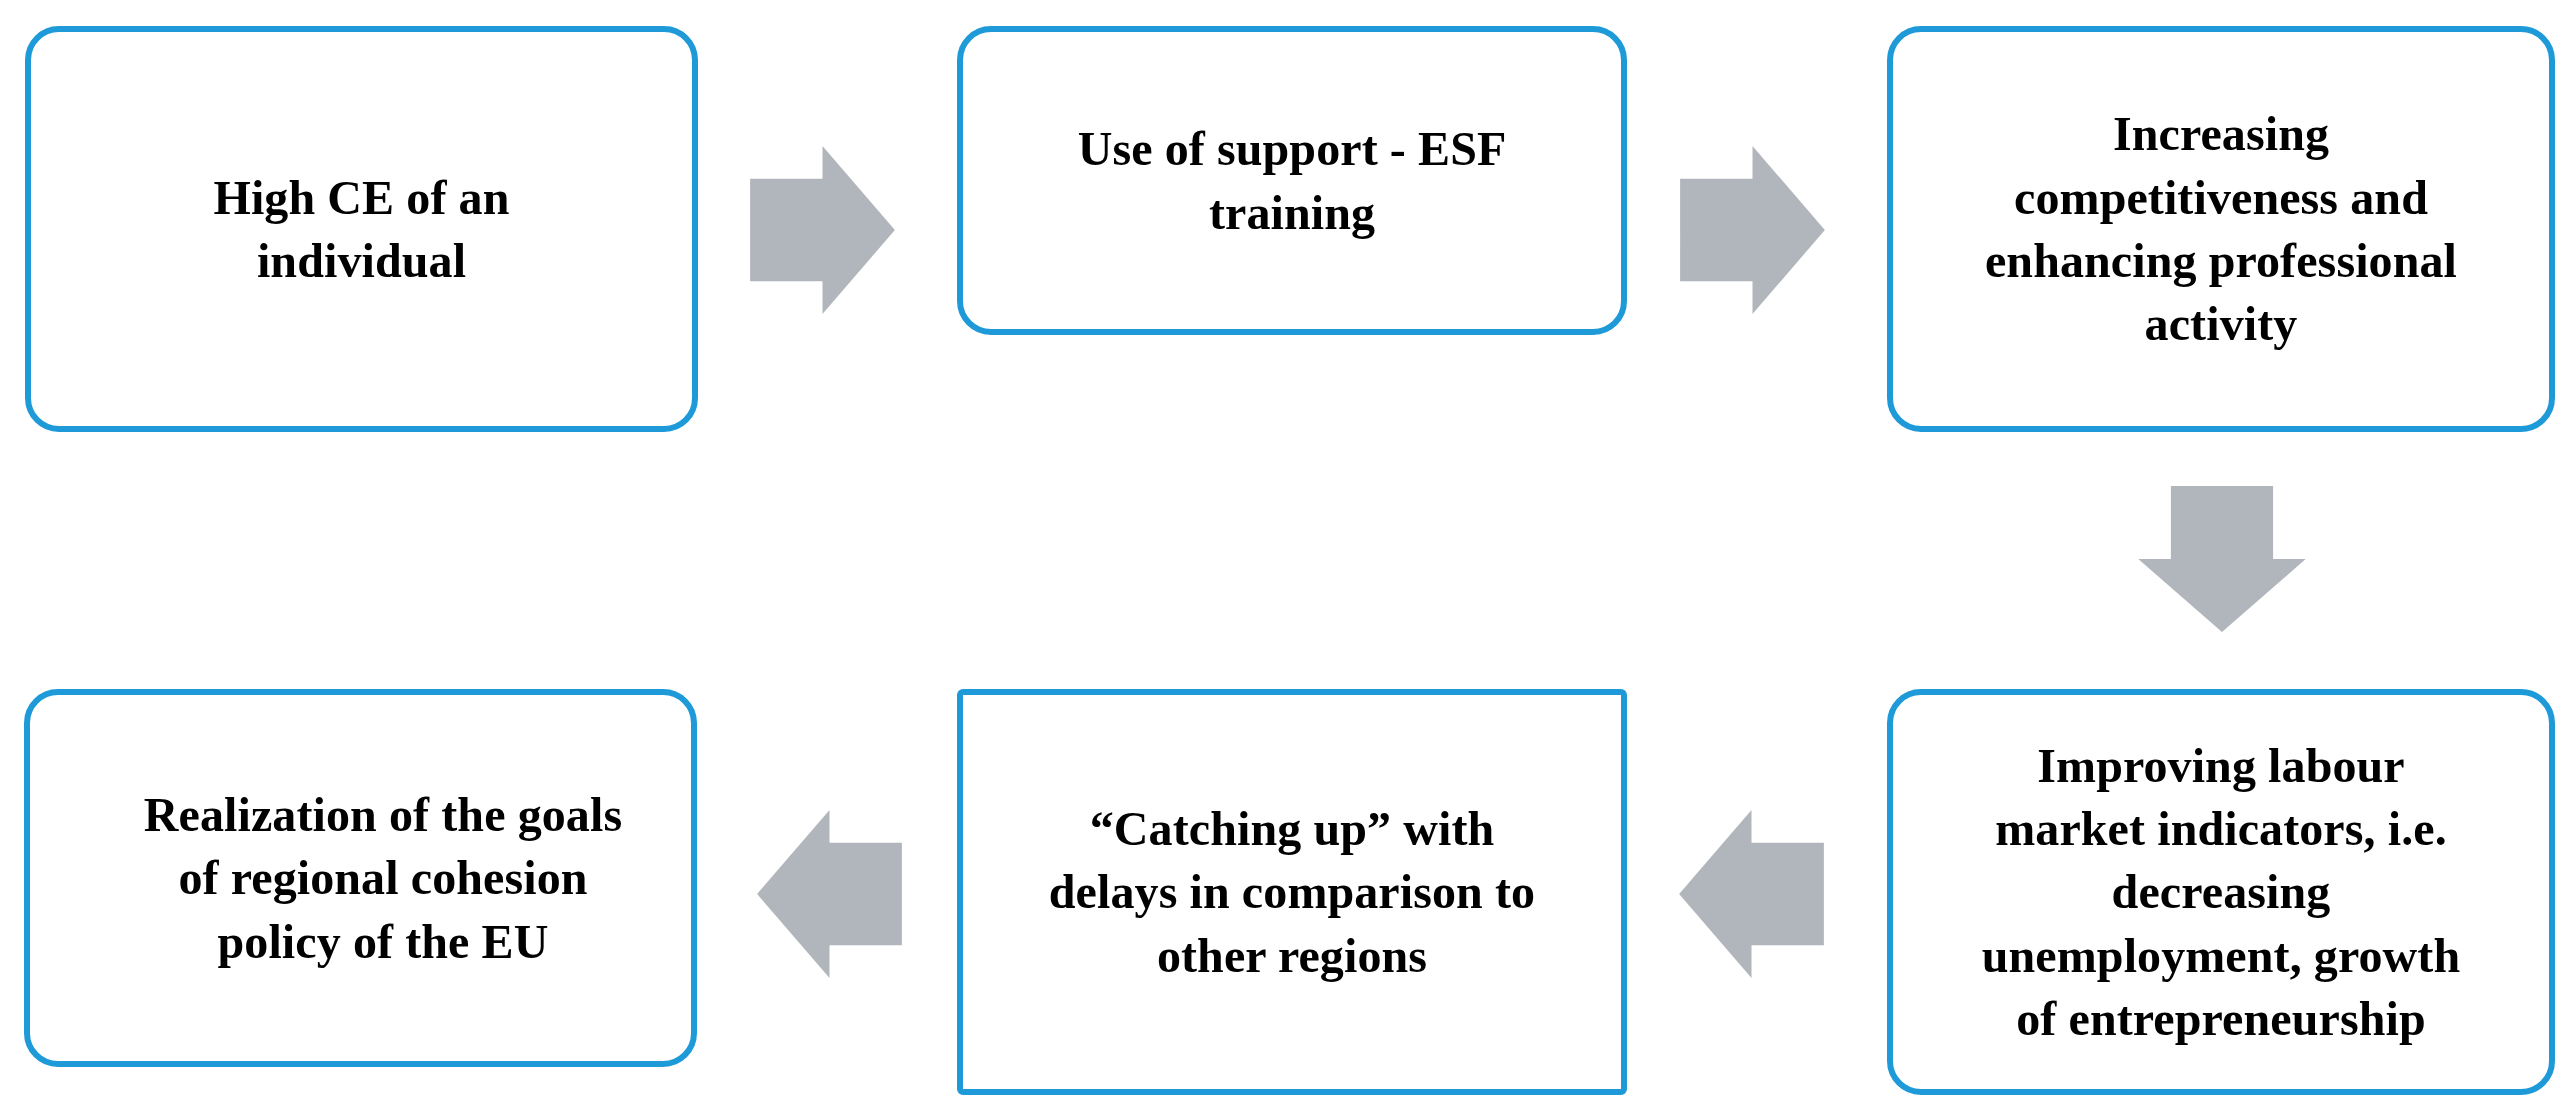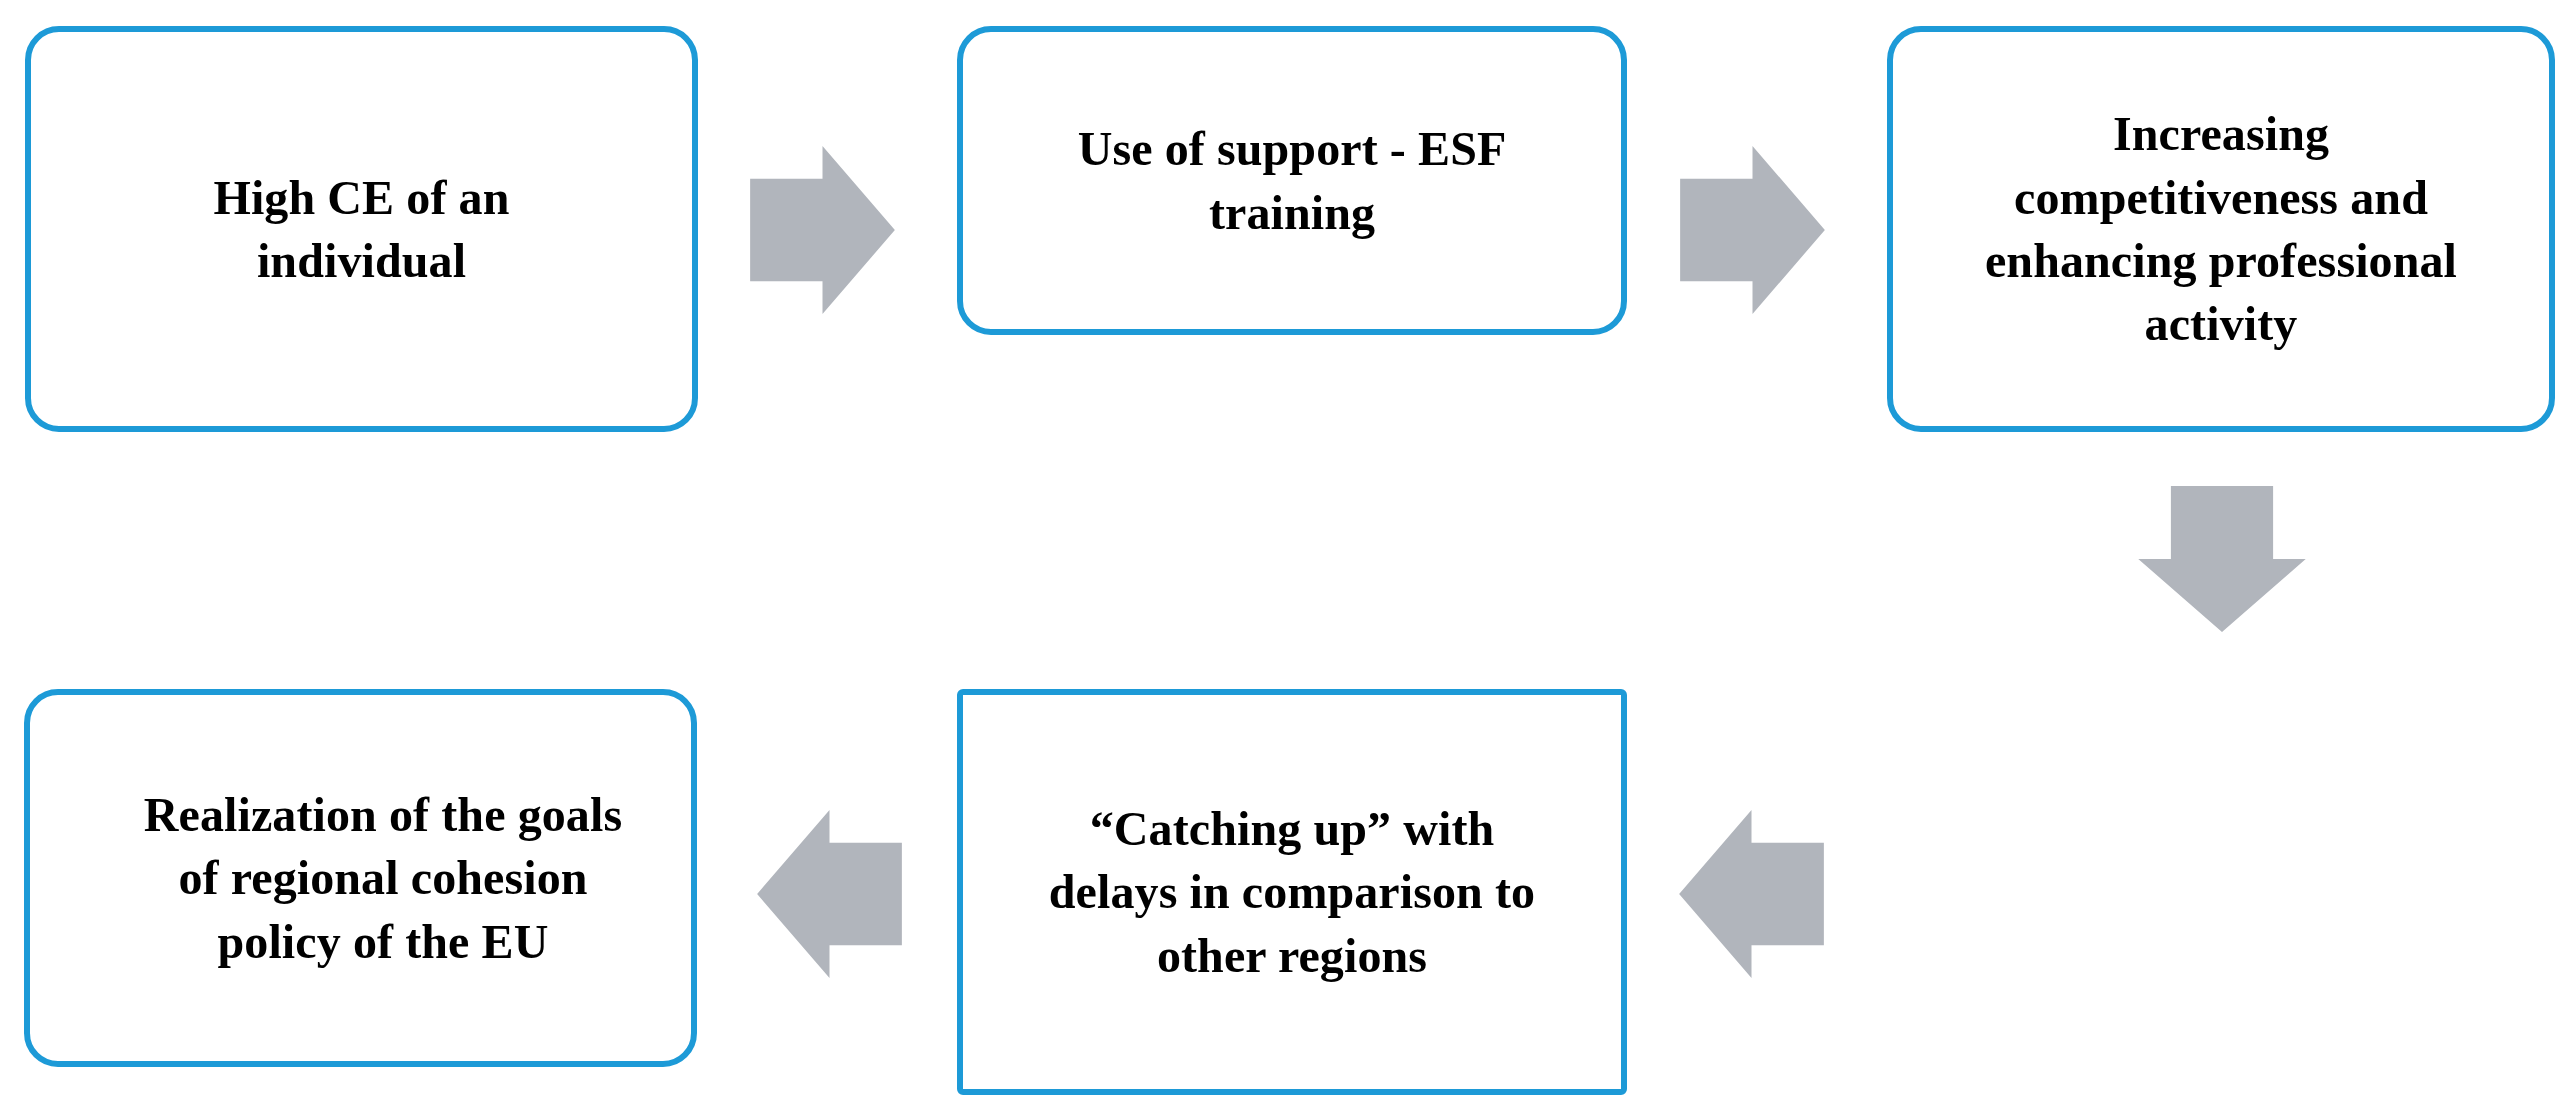--- a/index.html
+++ b/index.html
@@ -126,15 +126,22 @@
 delays in comparison to
 other regions</span>
   </div>
 
   <div class="arrow" id="arrow-4">
     <svg viewBox="0 0 168 195" width="145" height="168" aria-hidden="true">
       <polygon points="168,38 84,38 84,0 0,97.5 84,195 84,157 168,157" fill="#B1B5BC"></polygon>
     </svg>
   </div>
 
+  <div class="node" id="node-improving">
+    <span class="node-label">Improving labour
+market indicators, i.e.
+decreasing
+unemployment, growth
+of entrepreneurship</span>
+  </div>
 
 </div>
 
 
 </body></html>

